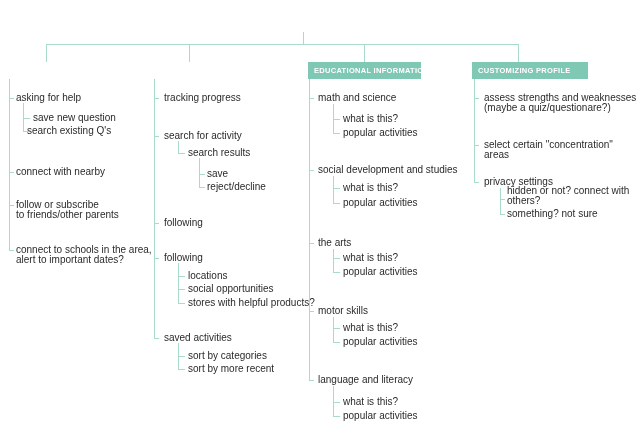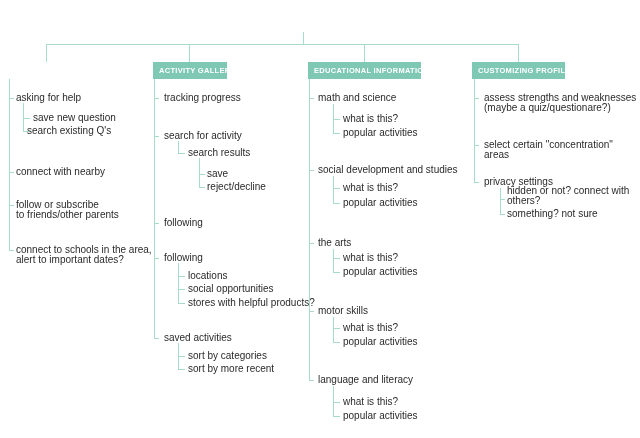--- a/index.html
+++ b/index.html
@@ -29,23 +29,22 @@
 <div id="stage">
 
 
   <div class="ln" style="left:303px;top:32px;width:1px;height:12px"></div>
   <div class="ln" style="left:46px;top:44px;width:473px;height:1px"></div>
   <div class="ln" style="left:46px;top:44px;width:1px;height:18px"></div>
   <div class="ln" style="left:189px;top:44px;width:1px;height:18px"></div>
   <div class="ln" style="left:364px;top:44px;width:1px;height:18px"></div>
   <div class="ln" style="left:518px;top:44px;width:1px;height:18px"></div>
 
-  <div class="hdr" style="left:153px;width:74px">ACTIVITY GALLERY</div>
   <div class="hdr" style="left:308px;width:113px">EDUCATIONAL INFORMATION</div>
-  <div class="hdr" style="left:472px;width:93px">CUSTOMIZING PROFILE</div>
+  <div class="hdr" style="left:472px;width:116px">CUSTOMIZING PROFILE</div>
 
   <div class="ln" style="left:9px;top:79px;width:1px;height:171px"></div>
   <div class="ln" style="left:9px;top:98px;width:5px;height:1px"></div>
   <div class="ln" style="left:9px;top:172px;width:5px;height:1px"></div>
   <div class="ln" style="left:9px;top:205px;width:5px;height:1px"></div>
   <div class="ln" style="left:9px;top:250px;width:5px;height:1px"></div>
 
   <div class="lbl" style="left:16px;top:93px">asking for help</div>
   <div class="ln" style="left:23px;top:103px;width:1px;height:28px"></div>
   <div class="ln" style="left:23px;top:118px;width:7px;height:1px"></div>

